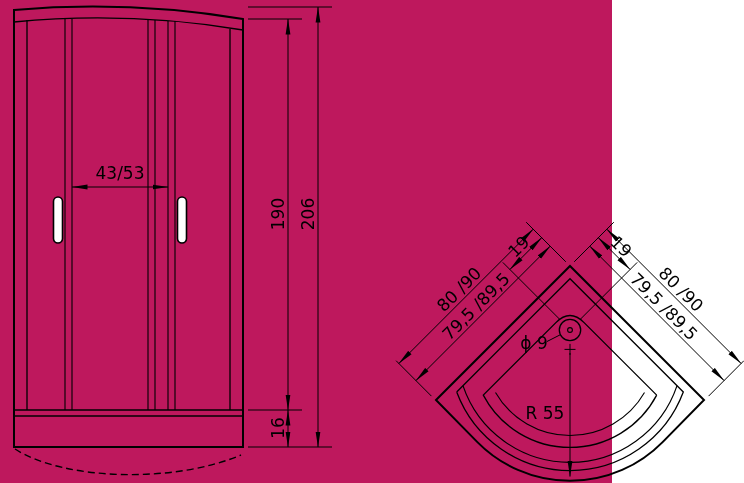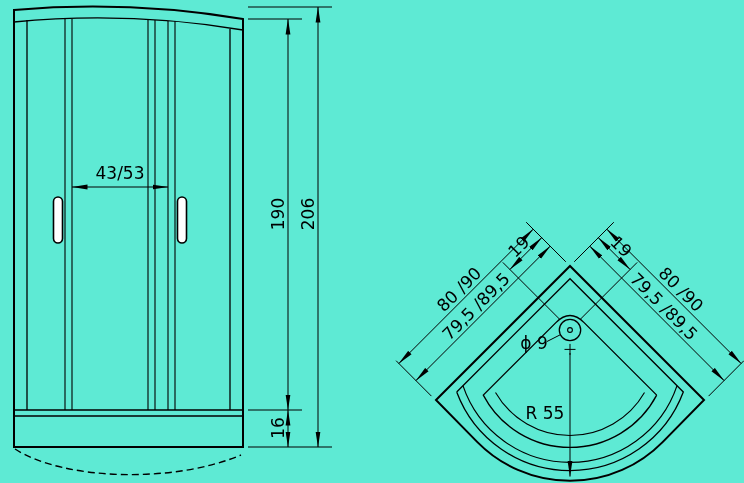--- a/index.html
+++ b/index.html
@@ -1,17 +1,17 @@
 <!DOCTYPE html>
 <html><head>
 <meta charset="utf-8">
 <style>
   html,body { margin:0; padding:0; background:#ffffff; }
   .stage {
-    position:relative; width:744px; height:483px; background:#5eead4;
+    position:relative; width:612px; height:483px; background:#be185d;
     font-family:"DejaVu Sans", sans-serif;
     text-align:right;
   }
   svg { display:block; }
   .outline  { fill:none; stroke:#000; stroke-width:2; }
   .line     { fill:none; stroke:#000; stroke-width:1.3; }
   .thinline { fill:none; stroke:#000; stroke-width:1.1; }
   .dashline { fill:none; stroke:#000; stroke-width:1.4; stroke-dasharray:7 4; }
   .ext      { fill:none; stroke:#000; stroke-width:1; }
   .dim      { fill:none; stroke:#000; stroke-width:1; }

